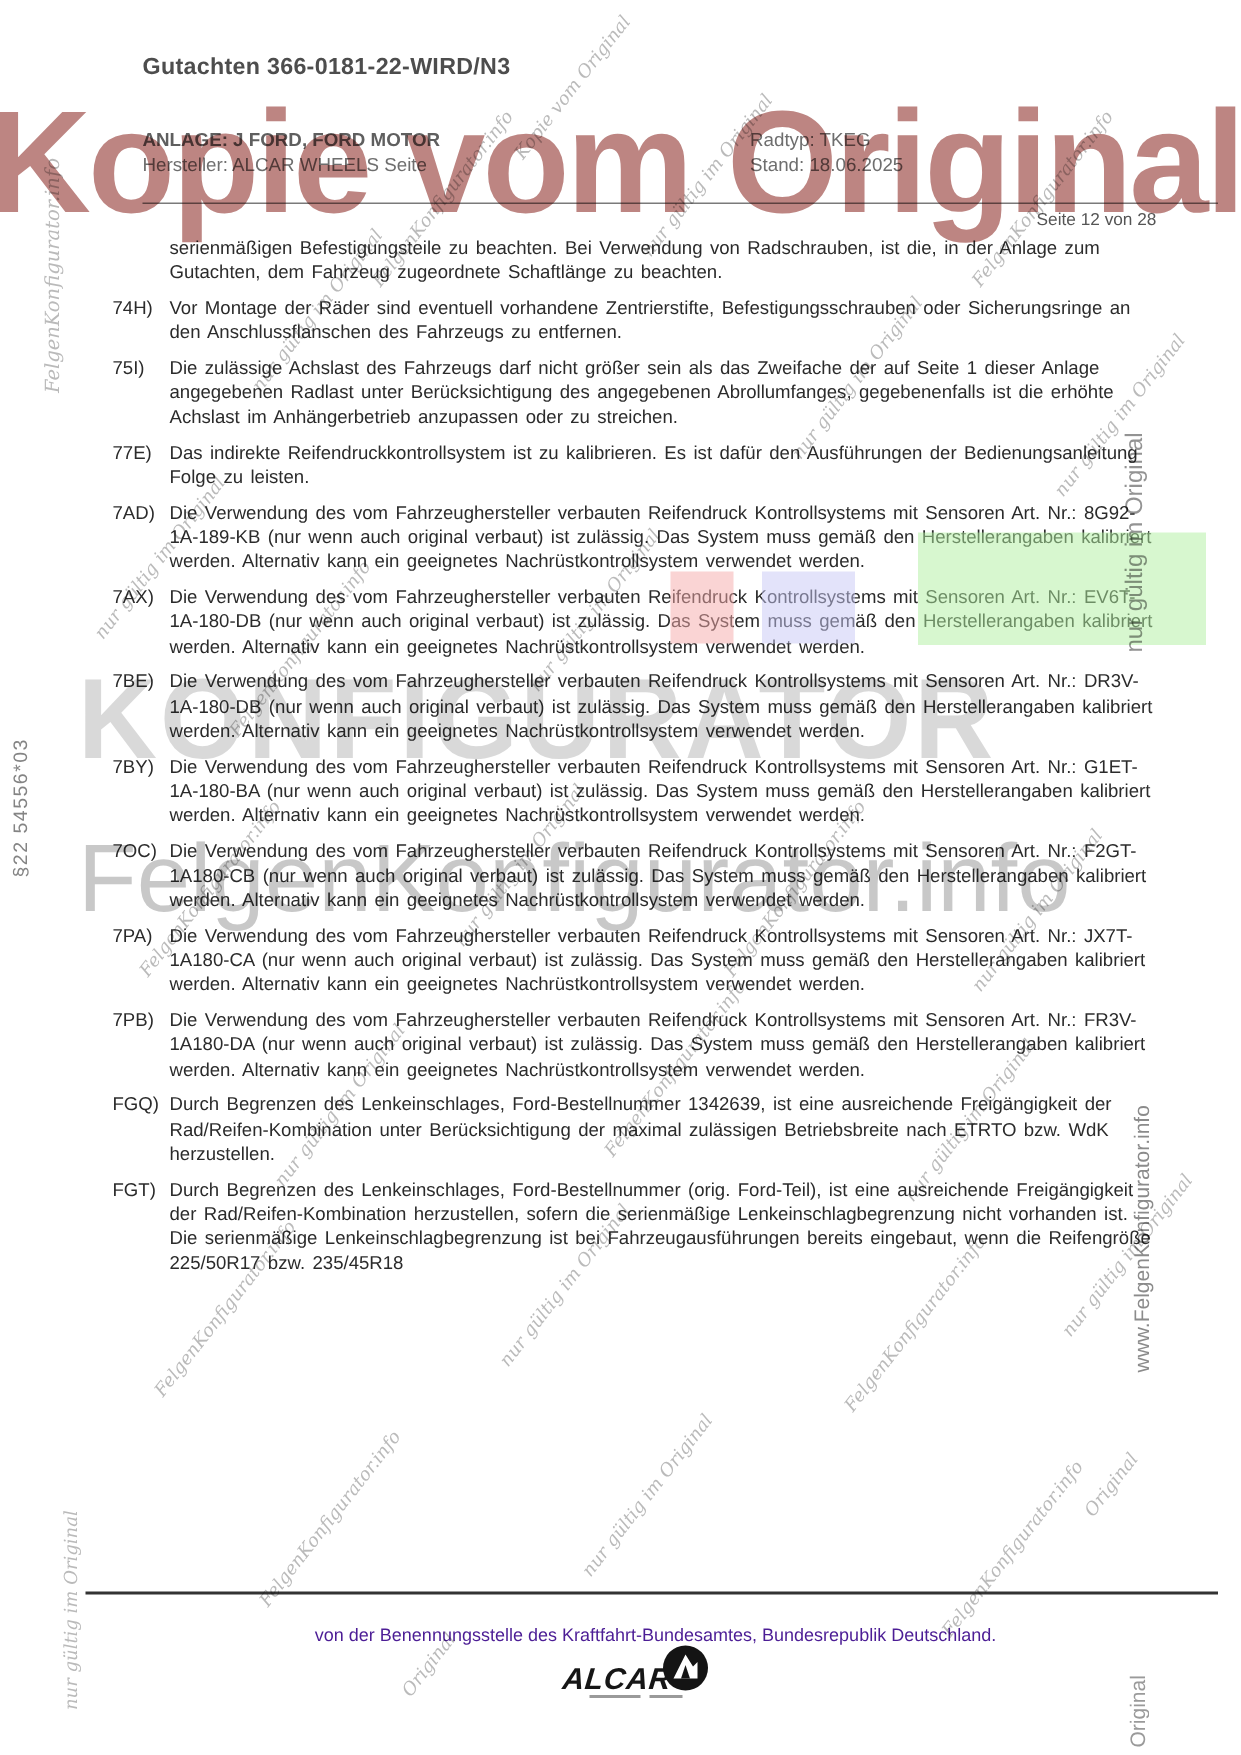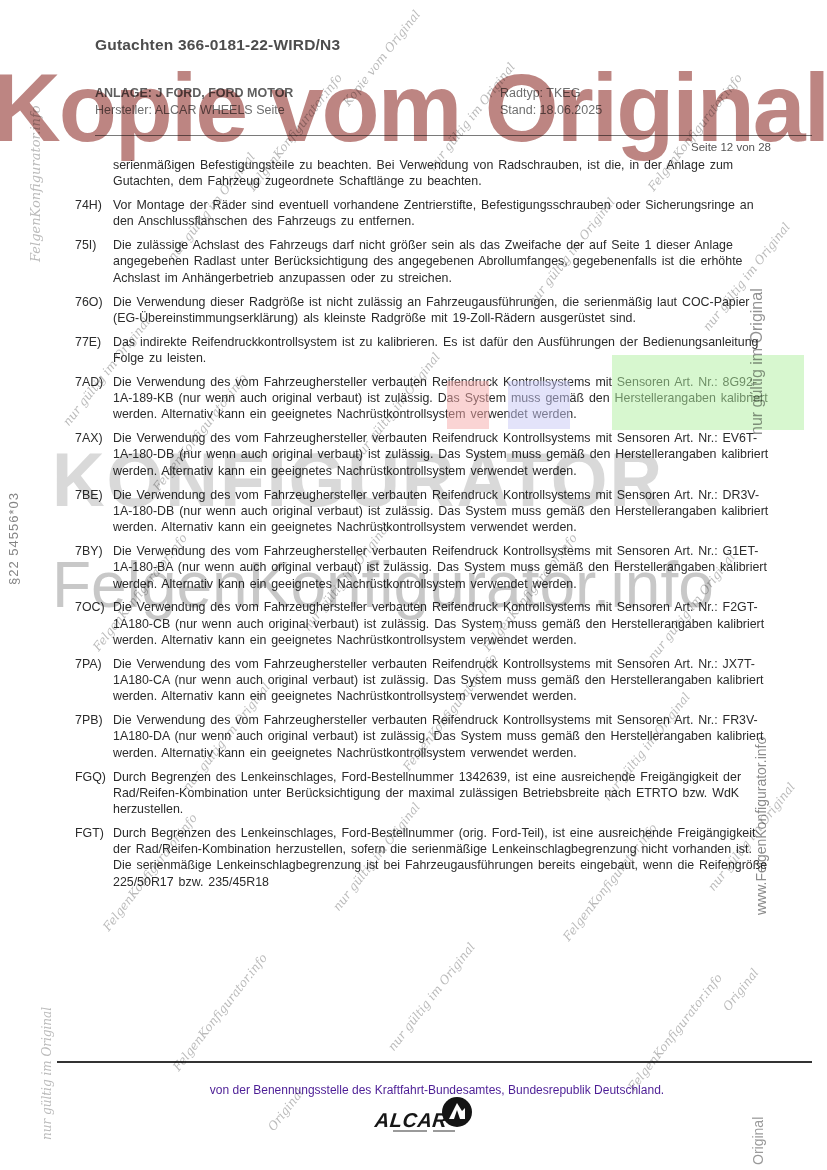--- a/index.html
+++ b/index.html
@@ -73,24 +73,20 @@
         <span class="plabel"></span>
         <span class="ptext">serienmäßigen Befestigungsteile zu beachten. Bei Verwendung von Radschrauben, ist die, in der Anlage zum Gutachten, dem Fahrzeug zugeordnete Schaftlänge zu beachten.</span>
       </div>
       <div class="para">
         <span class="plabel">74H)</span>
         <span class="ptext">Vor Montage der Räder sind eventuell vorhandene Zentrierstifte, Befestigungsschrauben oder Sicherungsringe an den Anschlussflanschen des Fahrzeugs zu entfernen.</span>
       </div>
       <div class="para">
         <span class="plabel">75I)</span>
         <span class="ptext">Die zulässige Achslast des Fahrzeugs darf nicht größer sein als das Zweifache der auf Seite 1 dieser Anlage angegebenen Radlast unter Berücksichtigung des angegebenen Abrollumfanges, gegebenenfalls ist die erhöhte Achslast im Anhängerbetrieb anzupassen oder zu streichen.</span>
-      </div>
-      <div class="para">
-        <span class="plabel">76O)</span>
-        <span class="ptext">Die Verwendung dieser Radgröße ist nicht zulässig an Fahrzeugausführungen, die serienmäßig laut COC-Papier (EG-Übereinstimmungserklärung) als kleinste Radgröße mit 19-Zoll-Rädern ausgerüstet sind.</span>
       </div>
       <div class="para">
         <span class="plabel">77E)</span>
         <span class="ptext">Das indirekte Reifendruckkontrollsystem ist zu kalibrieren. Es ist dafür den Ausführungen der Bedienungsanleitung Folge zu leisten.</span>
       </div>
       <div class="para">
         <span class="plabel">7AD)</span>
         <span class="ptext">Die Verwendung des vom Fahrzeughersteller verbauten Reifendruck Kontrollsystems mit Sensoren Art. Nr.: 8G92-1A-189-KB (nur wenn auch original verbaut) ist zulässig. Das System muss gemäß den Herstellerangaben kalibriert werden. Alternativ kann ein geeignetes Nachrüstkontrollsystem verwendet werden.</span>
       </div>
       <div class="para">

